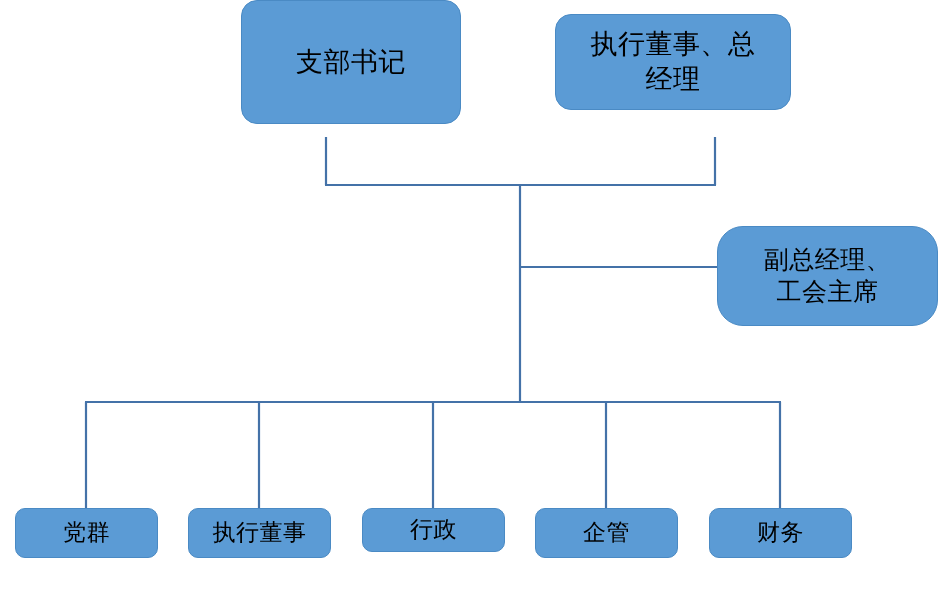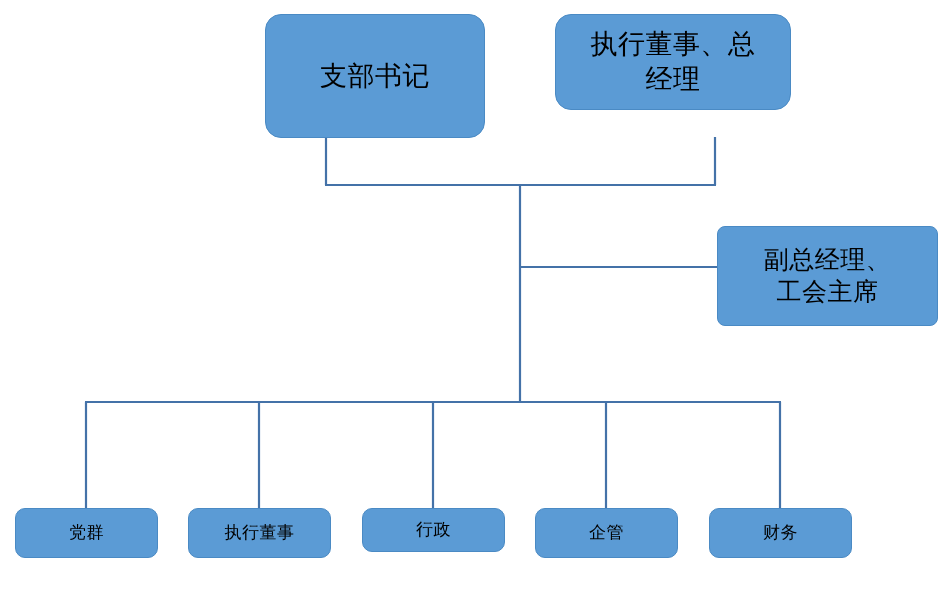--- a/index.html
+++ b/index.html
@@ -43,31 +43,31 @@
     white-space: pre-line;
     letter-spacing: 0.5px;
   }
   .node.level-1 {
     border-radius: 16px;
   }
   .node.level-1 .node-label {
     font-size: 27px;
   }
   .node.level-2 {
-    border-radius: 8px;
+    border-radius: 26px;
     text-align: center;
   }
   .node.level-2 .node-label {
     font-size: 25px;
   }
   .node.level-3 {
     border-radius: 10px;
   }
   .node.level-3 .node-label {
-    font-size: 17px;
+    font-size: 23px;
   }
 </style>
 </head>
 <body>
 
 <div id="canvas">
 
   <svg id="connectors" viewBox="0 0 946 600" width="946" height="600" xmlns="http://www.w3.org/2000/svg">
     <g stroke="#4472A8" stroke-width="2.2" fill="none" stroke-linecap="butt">
       <line x1="326" y1="137" x2="326" y2="185"></line>
@@ -77,21 +77,21 @@
       <line x1="520" y1="267" x2="718" y2="267"></line>
       <line x1="85" y1="402" x2="781" y2="402"></line>
       <line x1="86" y1="402" x2="86" y2="509"></line>
       <line x1="259" y1="402" x2="259" y2="509"></line>
       <line x1="433" y1="402" x2="433" y2="509"></line>
       <line x1="606" y1="402" x2="606" y2="509"></line>
       <line x1="780" y1="402" x2="780" y2="509"></line>
     </g>
   </svg>
 
-  <div class="node level-1" style="left:241px; top:14px; width:220px; height:124px;margin-left:24px;">
+  <div class="node level-1" style="left:241px; top:0; width:220px; height:124px;">
     <span class="node-label">支部书记</span>
   </div>
 
   <div class="node level-1" style="left:555px; top:14px; width:236px; height:96px;">
     <span class="node-label">执行董事、总
 经理</span>
   </div>
 
   <div class="node level-2" style="left:717px; top:226px; width:221px; height:100px;">
     <span class="node-label">副总经理、

